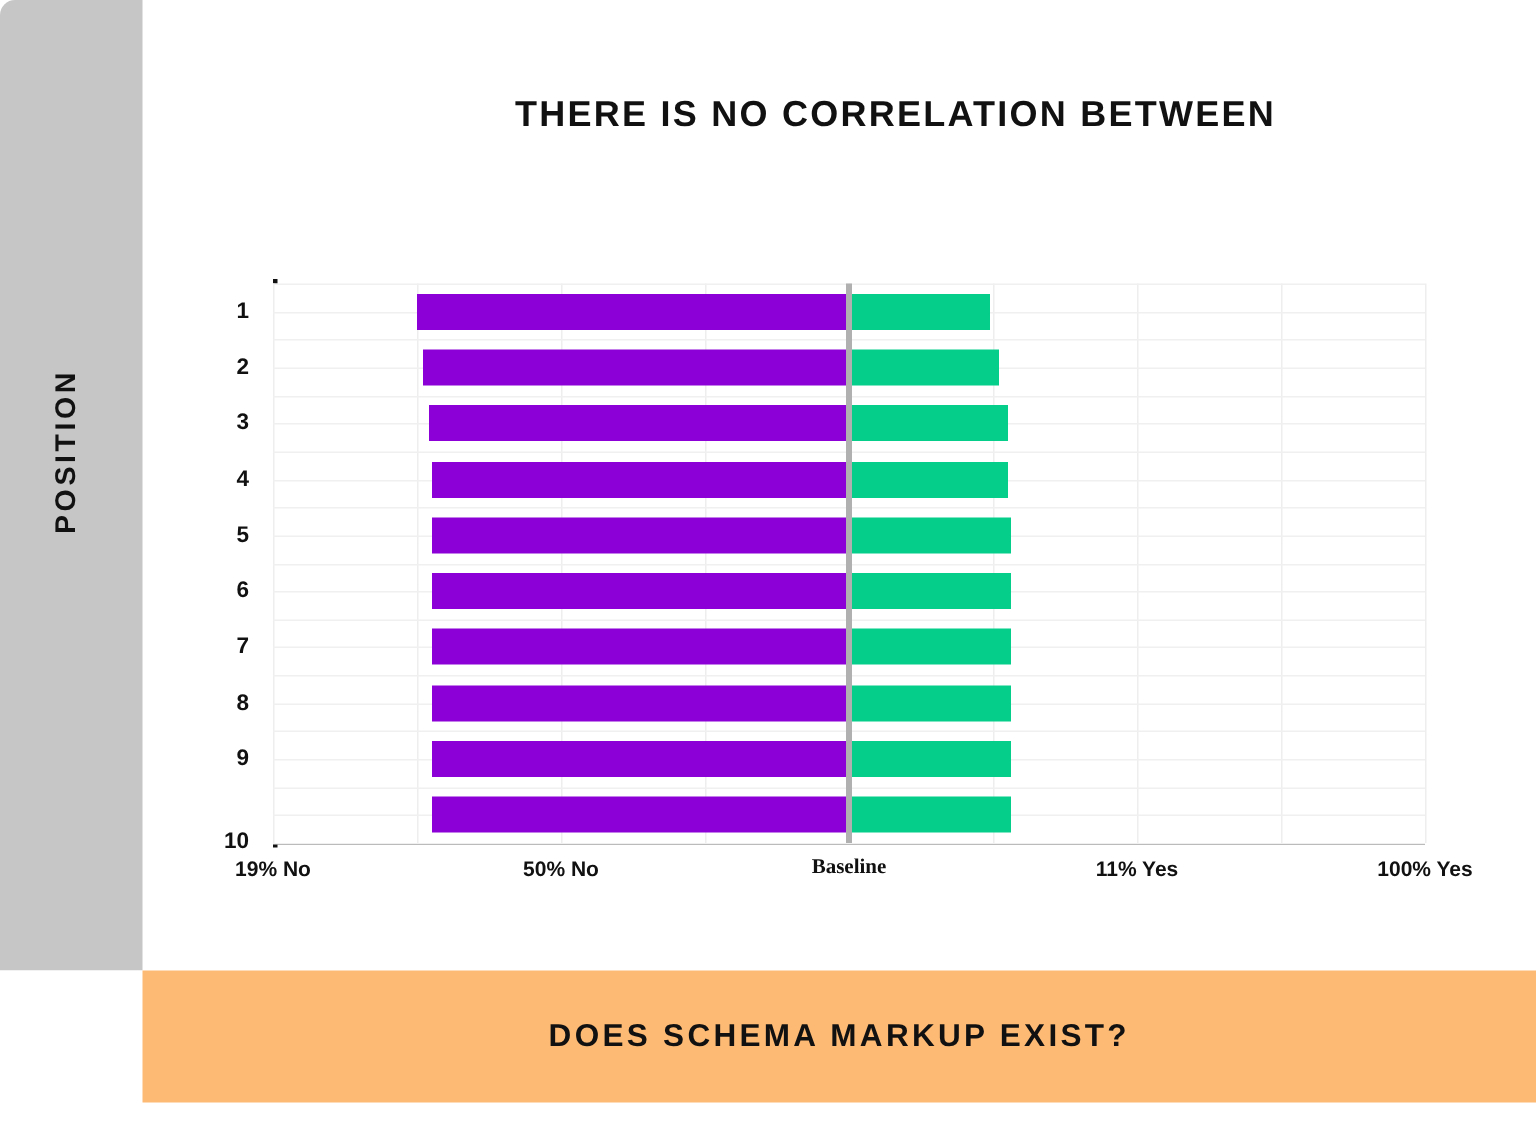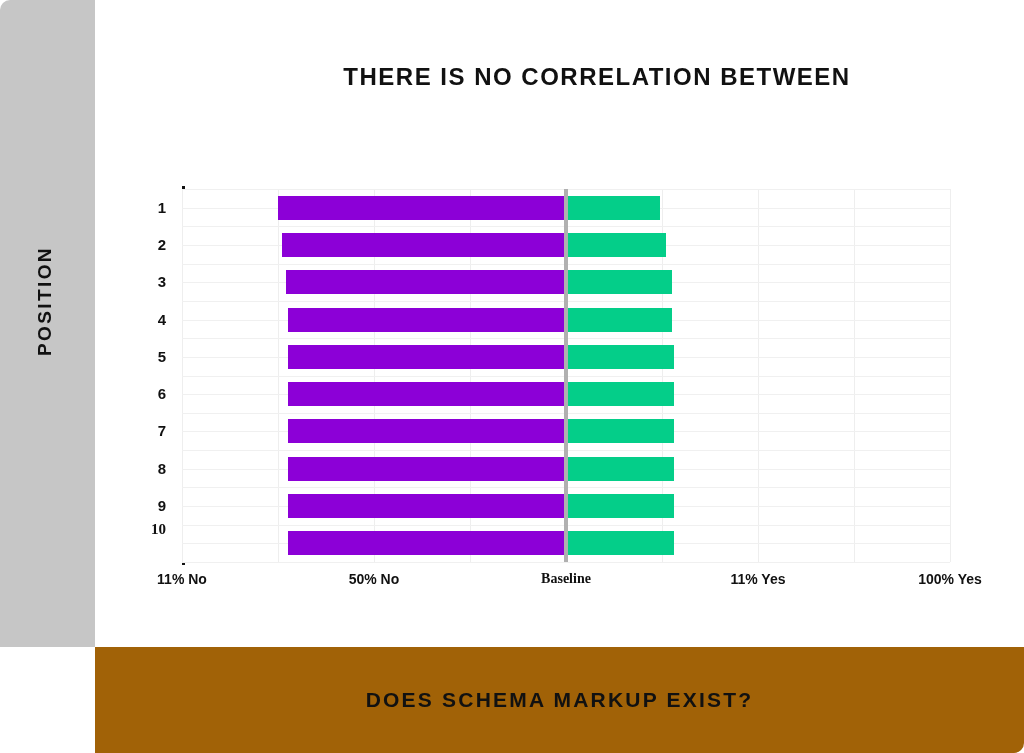--- a/index.html
+++ b/index.html
@@ -30,22 +30,22 @@
     transform:rotate(-90deg);
     transform-origin:center center;
     font-size:19px;
     font-weight:700;
     letter-spacing:2.4px;
     color:#111111;
     white-space:nowrap;
   }
   
   .bottom-band{
-    position:absolute;left:95px;top:647px;width:929px;height:106px;
-    background:#a16207;
+    position:absolute;left:95px;top:647px;width:929px;height:88px;
+    background:#fdba74;
     display:flex;align-items:center;justify-content:center;
   }
   .bottom-band-label{
     font-size:21px;font-weight:700;letter-spacing:2.2px;color:#111111;
     white-space:nowrap;
   }
   .bottom-left-corner{
     position:absolute;left:0;top:647px;width:95px;height:106px;
     background:#ffffff;
   }
@@ -172,23 +172,23 @@
       <div class="bar bar-yes" style="left: 384px; width: 107.52px; top: 230.45px; background: rgb(4, 206, 137);"></div>
       <div class="ylab" style="top: 233.45px;">7</div>
       <div class="bar bar-no" style="left: 105.6px; width: 278.4px; top: 267.75px; background: rgb(140, 0, 215);"></div>
       <div class="bar bar-yes" style="left: 384px; width: 107.52px; top: 267.75px; background: rgb(4, 206, 137);"></div>
       <div class="ylab" style="top: 270.75px;">8</div>
       <div class="bar bar-no" style="left: 105.6px; width: 278.4px; top: 305.05px; background: rgb(140, 0, 215);"></div>
       <div class="bar bar-yes" style="left: 384px; width: 107.52px; top: 305.05px; background: rgb(4, 206, 137);"></div>
       <div class="ylab" style="top: 308.05px;">9</div>
       <div class="bar bar-no" style="left: 105.6px; width: 278.4px; top: 342.35px; background: rgb(140, 0, 215);"></div>
       <div class="bar bar-yes" style="left: 384px; width: 107.52px; top: 342.35px; background: rgb(4, 206, 137);"></div>
-      <div class="ylab" style="top: 332px; font-family: Liberation Serif, serif;">10</div>
+      <div class="ylab" style="top: 363px;">10</div>
       <div class="baseline" style="left: 382px; background: rgb(176, 176, 176);"></div>
-      <div class="xlab" style="left: 0px;">11% No</div>
+      <div class="xlab" style="left: 0px;">19% No</div>
       <div class="xlab" style="left: 192px; text-align: center;">50% No</div>
       <div class="xlab" style="left: 384px; font-family: Liberation Serif, serif;">Baseline</div>
       <div class="xlab" style="left: 576px;">11% Yes</div>
       <div class="xlab" style="left: 768px;">100% Yes</div>
     </div>
 
   <div class="bottom-left-corner"></div>
   <div class="bottom-band">
     <div class="bottom-band-label">DOES SCHEMA MARKUP EXIST?</div>
   </div>

